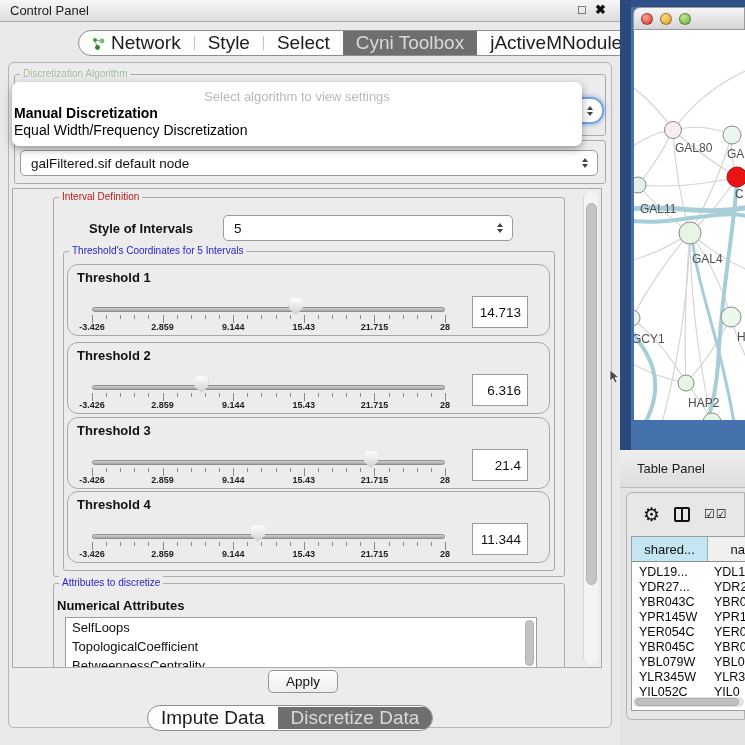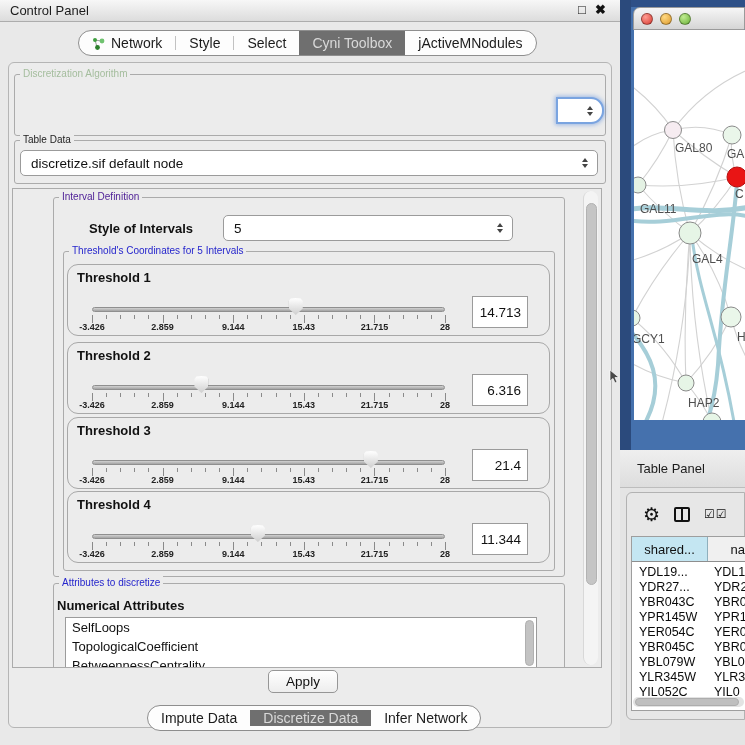--- a/index.html
+++ b/index.html
@@ -10,34 +10,34 @@
   
   #control-panel { left:0; top:0; width:620px; height:745px; background:#e9e9e9; }
   #cp-titlebar { left:0; top:0; width:684px; height:22px;
     background:linear-gradient(#f7f7f7,#dcdcdc); border-bottom:1px solid #adadad; }
   #cp-title { left:10px; top:3px; font-size:13px; color:#1c1c1c; }
   .titlebar-icon { top:2px; font-size:13px; color:#111; cursor:default; }
 
   
   .seg-bar { display:flex; align-items:stretch; height:26px; background:#fdfdfd;
     border:1px solid #8e8e8e; border-radius:13px; overflow:hidden; }
-  .seg { display:flex; align-items:center; padding:0 13px; font-size:14px;
+  .seg { display:flex; align-items:center; padding:0 13px; font-size:19px;
     color:#1c1c1c; white-space:nowrap; }
   .seg.sel { background:#6f6f6f; color:#d9d9d9; }
   .seg-sep { width:1px; background:#c2c2c2; margin:5px 0; }
   .seg .tabicon { margin-right:6px; display:inline-flex; }
 
   
   #outer-panel { left:8px; top:62px; width:604px; height:666px; background:#ececec;
     border:1px solid #b5b5b5; border-radius:6px; }
 
   .groupbox { border:1px solid #ababab; border-radius:3px; background:transparent; }
   .grouplabel { position:absolute; font-size:10px; background:#ececec; padding:0 3px;
     white-space:nowrap; line-height:14px; }
-  .green { color:#4c1d95; }
+  .green { color:#b91c1c; }
   .blue  { color:#2525cc; }
   .faded-green { color:#a4bd9d; }
 
   .combo { background:#fff; border:1px solid #9b9b9b; border-radius:5px;
     display:flex; align-items:center; font-size:13.5px; color:#111; padding-left:10px; }
   .stepper { position:absolute; right:9px; top:50%; transform:translateY(-50%);
     display:flex; flex-direction:column; align-items:center; gap:2px; }
   .tri-up { width:0; height:0; border-left:3.5px solid transparent;
     border-right:3.5px solid transparent; border-bottom:4.5px solid #444; }
   .tri-dn { width:0; height:0; border-left:3.5px solid transparent;
@@ -176,25 +176,30 @@
 
   <div class="abs groupbox" style="left:14px; top:74px; width:592px; height:62px;"></div>
   <span class="grouplabel faded-green" style="left:20px; top:67px;">Discretization Algorithm</span>
   <div id="disc-combo-frag" class="abs">
     <span class="stepper">
         <span class="tri-up"></span>
         <span class="tri-dn"></span>
       </span>
   </div>
 
+  <div id="algo-popup" class="abs">
+    <div id="algo-hint" class="abs">Select algorithm to view settings</div>
+    <div class="abs algo-opt" style="top:23px; font-weight:bold;">Manual Discretization</div>
+    <div class="abs algo-opt" style="top:40px;">Equal Width/Frequency Discretization</div>
+  </div>
 
   <div class="abs groupbox" style="left:14px; top:140px; width:592px; height:44px;"></div>
   <span class="grouplabel" style="left:20px; top:133px; color:#222;">Table Data</span>
   <div class="abs combo" style="left:20px; top:150px; width:578px; height:26px;">
-    <span>discretize.sif default node</span>
+    <span>galFiltered.sif default node</span>
     <span class="stepper">
         <span class="tri-up"></span>
         <span class="tri-dn"></span>
       </span>
   </div>
 
   <div id="scroll-panel" class="abs">
 
     <div class="abs groupbox" style="left:40px; top:8px; width:512px; height:380px;"></div>
     <span class="grouplabel green" style="left:46px; top:1px;">Interval Definition</span>
@@ -381,23 +386,20 @@
   </div>
 
   <div id="apply-btn" class="abs">Apply</div>
 
   <div class="abs seg-bar" style="left:147px; top:705px;align-items:center;" id="bottom-tabs">
       <div class="seg">
         <span>Impute Data</span>
       </div>
       <div class="seg sel">
         <span>Discretize Data</span>
-      </div>
-      <div class="seg">
-        <span>Infer Network</span>
       </div>
     </div>
 </div>
 
 <div id="network-window" class="abs">
   <div id="nw-leftstrip" class="abs"></div>
   <div id="nw-topstrip" class="abs"></div>
   <div id="nw-titlebar" class="abs">
     <span class="tlight" style="background:radial-gradient(circle at 35% 30%, #ff9d93, #d83a30);"></span>
     <span class="tlight" style="background:radial-gradient(circle at 35% 30%, #ffd982, #dd9a2c);"></span>

